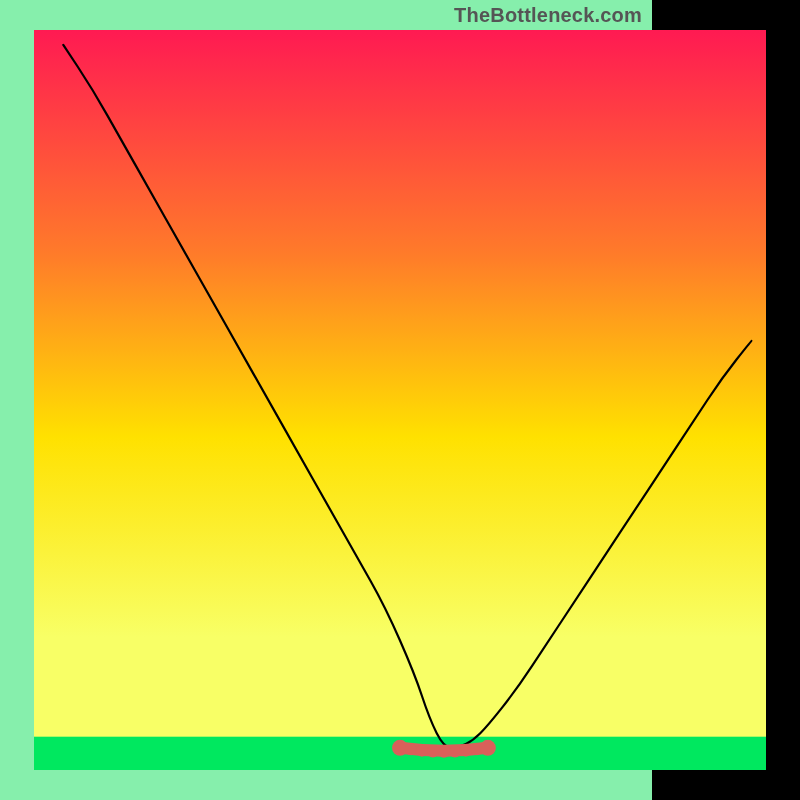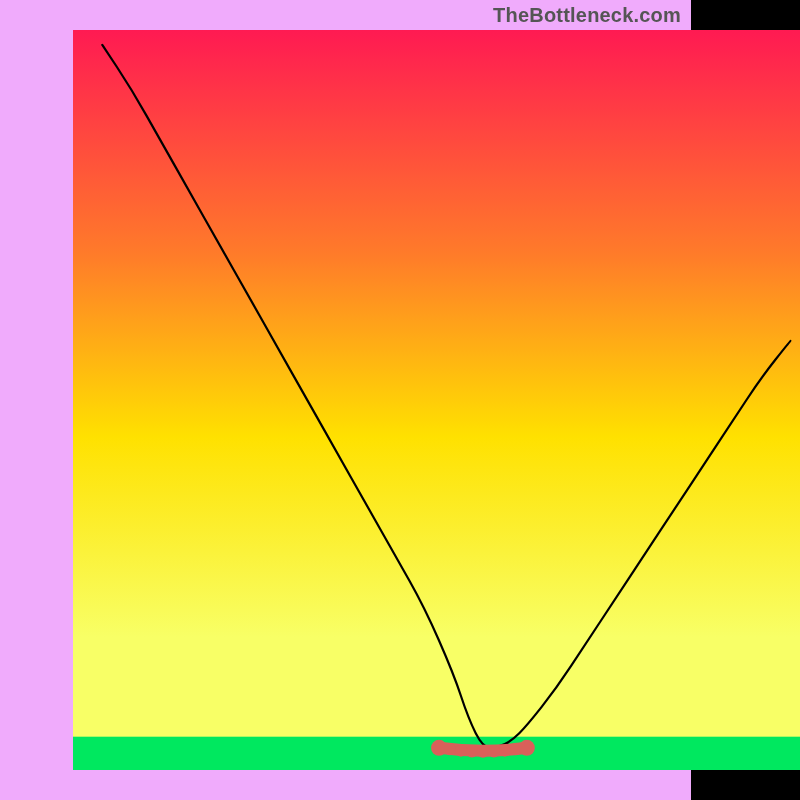--- a/index.html
+++ b/index.html
@@ -8,22 +8,21 @@
     width: 800px;
     height: 800px;
     background: #000;
     overflow: hidden;
     font-family: Arial, Helvetica, sans-serif;
   }
   .frame {
     position: relative;
     width: 652px;
     height: 800px;
-    background: #f0abfc;
-    padding-left: 39px;
+    background: #86efac;
   }
   .watermark {
     position: absolute;
     top: 4px;
     right: 10px;
     color: #555;
     font-size: 20px;
     font-weight: 600;
     letter-spacing: 0.2px;
     z-index: 5;

